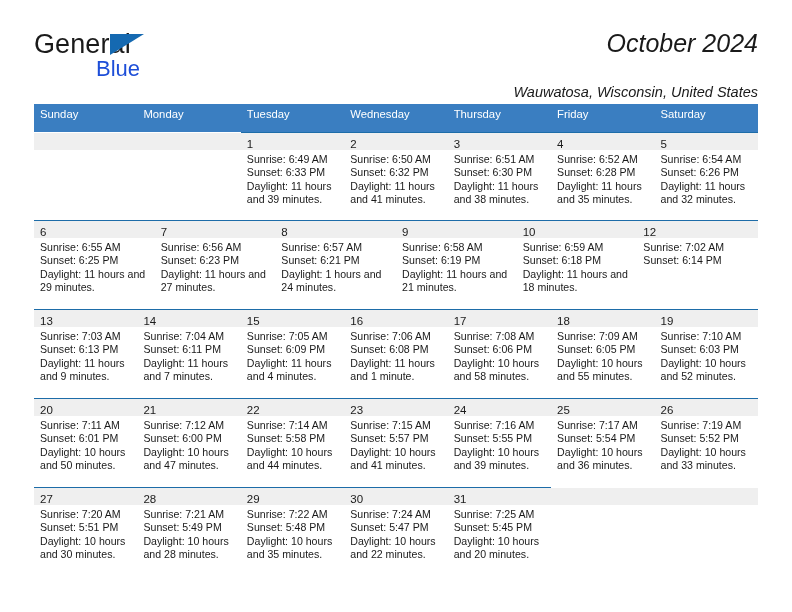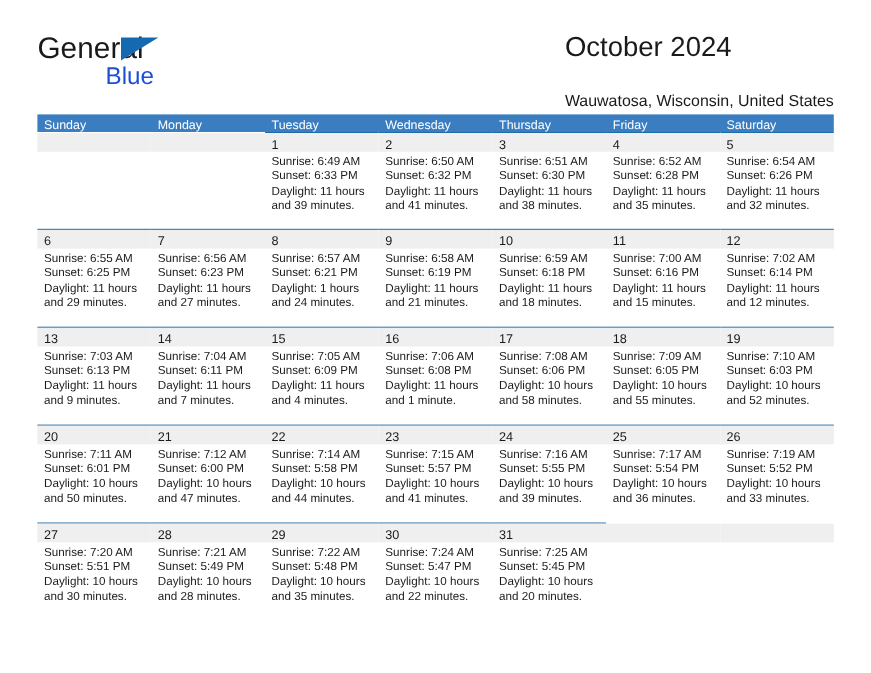--- a/index.html
+++ b/index.html
@@ -63,21 +63,22 @@
     font-size: 22px;
     color: #1d4ed8;
     line-height: 25px;
     white-space: nowrap;
   }
 
   .title-block {
     position: absolute;
     right: 0;
     top: 0;
-    text-align: left;
+    text-align: right;
+    font-style: italic;
   }
   .cal-title {
     font-size: 25px;
     color: #1a1a1a;
     line-height: 30px;
     white-space: nowrap;
   }
   .cal-subtitle {
     font-size: 14.5px;
     color: #1a1a1a;
@@ -90,21 +91,21 @@
   .calendar {
     position: absolute;
     left: 34px;
     top: 104px;
     width: 724px;
   }
 
   .dow-row {
     display: flex;
     background: #3a7ec1;
-    height: 16px;
+    height: 28px;
   }
   .dow {
     flex: 1 1 0;
     min-width: 0;
     color: #ffffff;
     font-size: 11.3px;
     line-height: 21px;
     padding-left: 6px;
     box-sizing: border-box;
     white-space: nowrap;
@@ -262,33 +263,24 @@
           </div>
           <div class="cell">
             <div class="daynum-band"><span class="daynum">10</span></div>
             <div class="details">
               <div>Sunrise: 6:59 AM</div>
               <div>Sunset: 6:18 PM</div>
               <div class="wrap">Daylight: 11 hours and 18 minutes.</div>
             </div>
           </div>
           <div class="cell">
-            <div class="daynum-band"><span class="daynum">11</span></div>
-            <div class="details">
-              <div>Sunrise: 7:00 AM</div>
-              <div>Sunset: 6:16 PM</div>
-              <div class="wrap">Daylight: 11 hours and 15 minutes.</div>
-            </div>
-          </div>
-          <div class="cell">
             <div class="daynum-band"><span class="daynum">12</span></div>
             <div class="details">
               <div>Sunrise: 7:02 AM</div>
               <div>Sunset: 6:14 PM</div>
-              <div class="wrap">Daylight: 11 hours and 12 minutes.</div>
             </div>
           </div>
         </div>
         <div class="week">
           <div class="cell">
             <div class="daynum-band"><span class="daynum">13</span></div>
             <div class="details">
               <div>Sunrise: 7:03 AM</div>
               <div>Sunset: 6:13 PM</div>
               <div class="wrap">Daylight: 11 hours and 9 minutes.</div>

